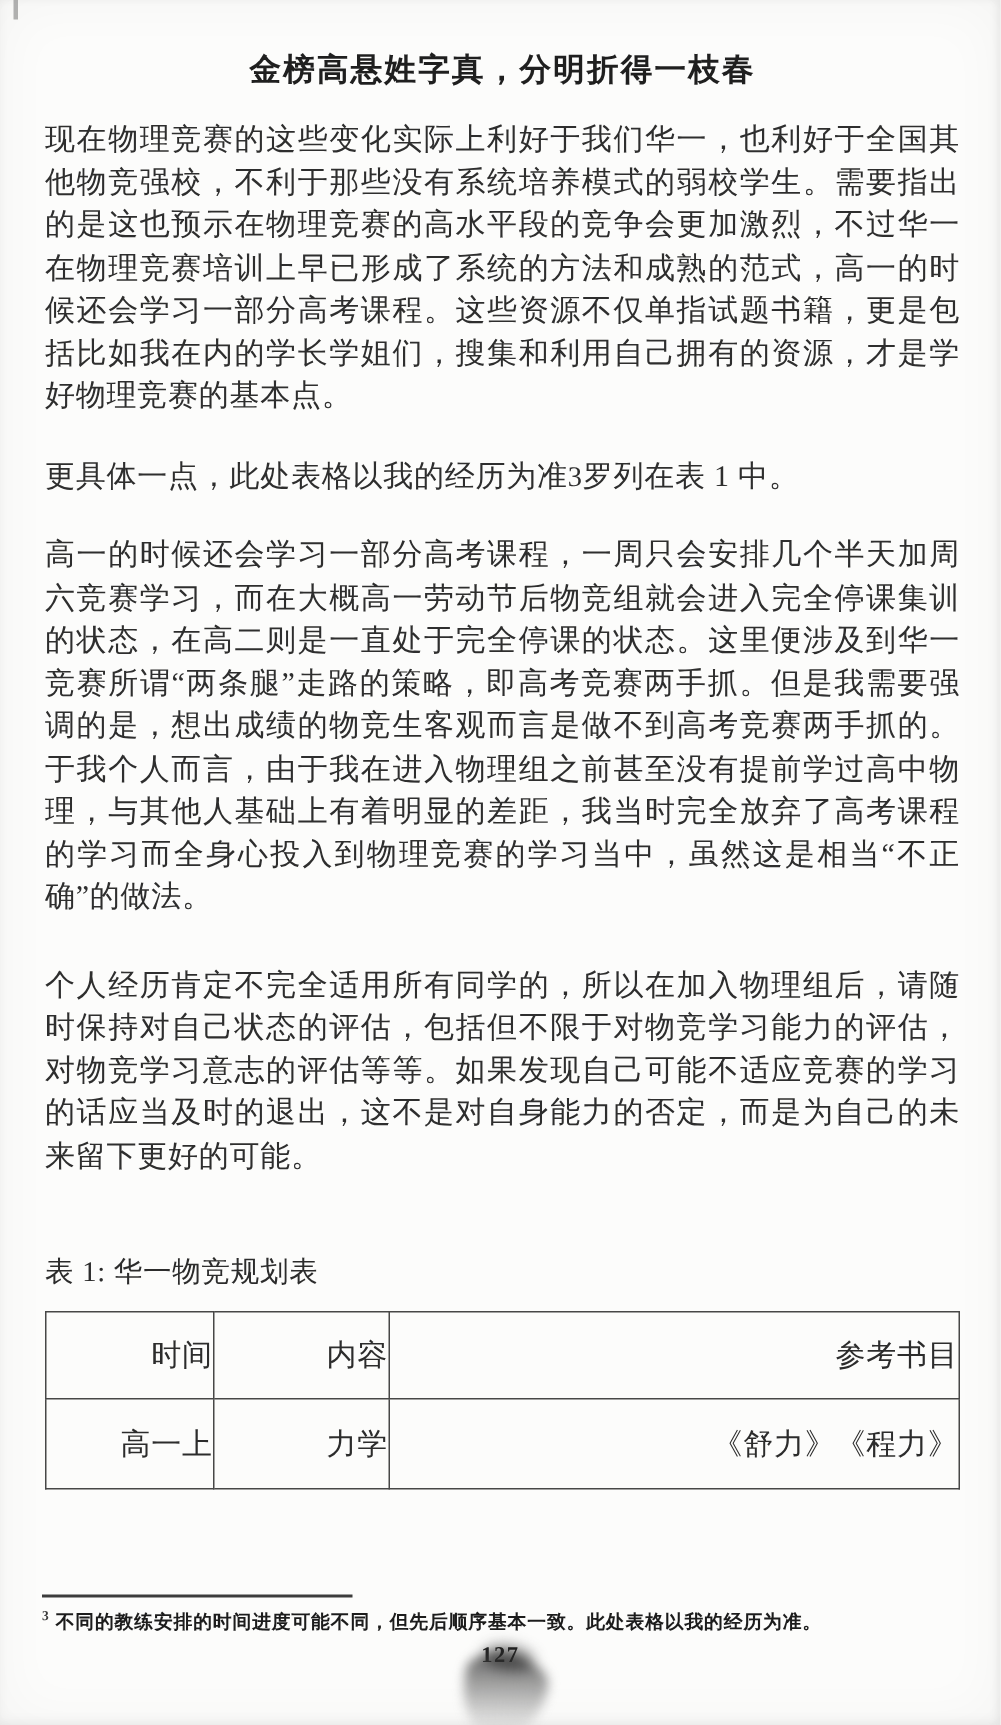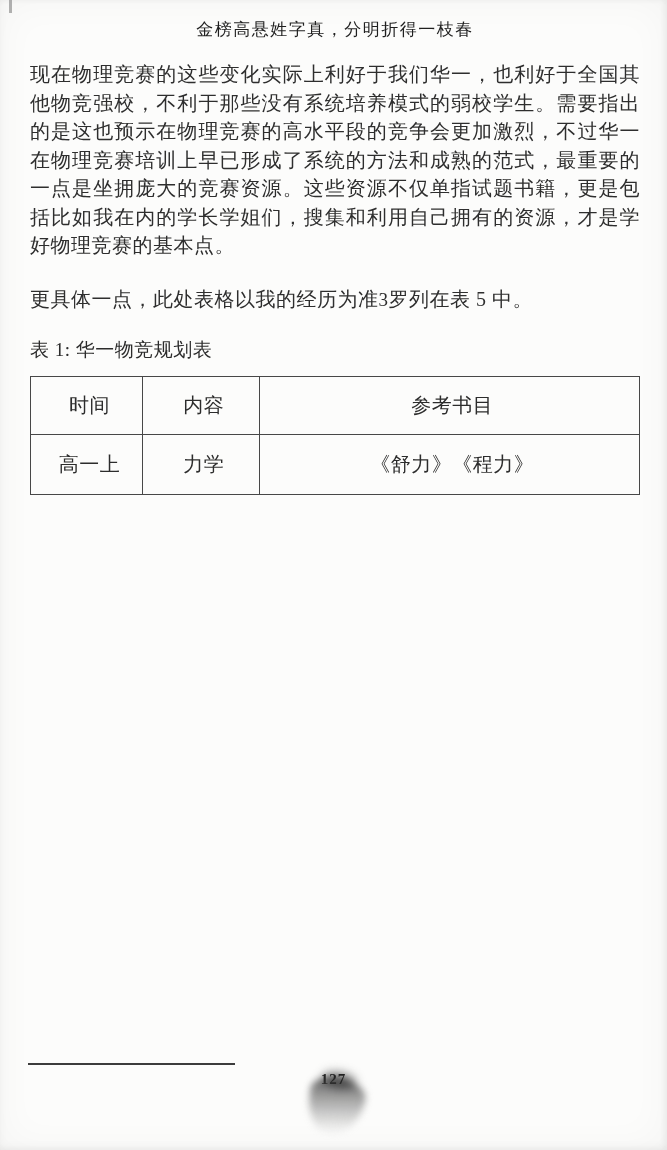--- a/index.html
+++ b/index.html
@@ -21,60 +21,62 @@
   .artifact-topleft {
     position: absolute;
     left: 9px; top: 0;
     width: 3px; height: 13px;
     background: #8a8a8a;
     opacity: 0.65;
     filter: blur(0.5px);
   }
   .running-head {
     text-align: center;
-    font-size: 17px;
-    font-weight: normal;
+    font-size: 21px;
+    font-weight: bold;
     color: #1f1f1f;
     letter-spacing: 1.5px;
     margin-bottom: 19px;
     filter: blur(0.2px);
+    margin-top: 14px;
   }
   .para {
     font-size: 20px;
     line-height: 28.5px;
     color: #2e2e2e;
     letter-spacing: 0.5px;
     text-align: justify;
     text-justify: inter-ideograph;
     margin-bottom: 25px;
     filter: blur(0.25px);
   }
   .para.p1::first-letter { color: #9a9a9a; }
   .para.p3 { margin-bottom: 23px; }
   .para.p4 { margin-bottom: 30px; }
   .para.p5 { margin-bottom: 0; }
   .fnref-inline { font-size: 19px; }
   .table-caption {
+    margin-top: 50px;
     margin-bottom: 13px;
     font-size: 19px;
     color: #2c2c2c;
     letter-spacing: 0.5px;
     filter: blur(0.25px);
   }
   table.plan-table {
     border-collapse: collapse;
     width: 610px;
     filter: blur(0.2px);
   }
   table.plan-table th, table.plan-table td {
     border: 1.4px solid #474747;
     font-size: 20px;
     font-weight: normal;
     color: #2c2c2c;
-    text-align: center;
+    text-align: right;
     vertical-align: middle;
     padding-left: 6px;
     letter-spacing: 0.5px;
   }
   table.plan-table th { height: 58px; }
   table.plan-table td { height: 60px; margin-top: 31px; }
   .col-time    { width: 112px; }
   .col-content { width: 117px; margin-top: 32px; }
   .col-books   { width: 381px; }
   .page-footer {
@@ -147,25 +149,27 @@
 <body>
 
 <div class="page">
 
   <div class="artifact-topleft"></div>
 
   <div class="running-head">金榜高悬姓字真，分明折得一枝春</div>
 
   <main>
 
-    <p class="para p2">现在物理竞赛的这些变化实际上利好于我们华一，也利好于全国其他物竞强校，不利于那些没有系统培养模式的弱校学生。需要指出的是这也预示在物理竞赛的高水平段的竞争会更加激烈，不过华一在物理竞赛培训上早已形成了系统的方法和成熟的范式，最重要的一点是坐拥庞大的竞赛资源。这些资源不仅单指试题书籍，更是包括比如我在内的学长学姐们，搜集和利用自己拥有的资源，才是学好物理竞赛的基本点。</p>
+    <p class="para p2">现在物理竞赛的这些变化实际上利好于我们华一，也利好于全国其他物竞强校，不利于那些没有系统培养模式的弱校学生。需要指出的是这也预示在物理竞赛的高水平段的竞争会更加激烈，不过华一在物理竞赛培训上早已形成了系统的方法和成熟的范式，高一的时候还会学习一部分高考课程。这些资源不仅单指试题书籍，更是包括比如我在内的学长学姐们，搜集和利用自己拥有的资源，才是学好物理竞赛的基本点。</p>
 
-    <p class="para p3"><span>更具体一点，此处表格以我的经历为准</span><span class="fnref-inline">3</span><span>罗列在表 5 中。</span></p>
+    <p class="para p3"><span>更具体一点，此处表格以我的经历为准</span><span class="fnref-inline">3</span><span>罗列在表 1 中。</span></p>
 
+    <p class="para p4">高一的时候还会学习一部分高考课程，一周只会安排几个半天加周六竞赛学习，而在大概高一劳动节后物竞组就会进入完全停课集训的状态，在高二则是一直处于完全停课的状态。这里便涉及到华一竞赛所谓“两条腿”走路的策略，即高考竞赛两手抓。但是我需要强调的是，想出成绩的物竞生客观而言是做不到高考竞赛两手抓的。于我个人而言，由于我在进入物理组之前甚至没有提前学过高中物理，与其他人基础上有着明显的差距，我当时完全放弃了高考课程的学习而全身心投入到物理竞赛的学习当中，虽然这是相当“不正确”的做法。</p>
 
+    <p class="para p5">个人经历肯定不完全适用所有同学的，所以在加入物理组后，请随时保持对自己状态的评估，包括但不限于对物竞学习能力的评估，对物竞学习意志的评估等等。如果发现自己可能不适应竞赛的学习的话应当及时的退出，这不是对自身能力的否定，而是为自己的未来留下更好的可能。</p>
 
     <p class="table-caption">表 1: 华一物竞规划表</p>
 
     <table class="plan-table">
       <thead>
         <tr>
           <th class="col-time">时间</th>
           <th class="col-content">内容</th>
           <th class="col-books">参考书目</th>
         </tr>
@@ -175,19 +179,20 @@
           <td>高一上</td>
           <td>力学</td>
           <td>《舒力》《程力》</td>
         </tr>
       </tbody>
     </table>
   </main>
 
   <footer class="page-footer">
     <div class="fn-rule"></div>
+    <p class="footnote"><sup>3</sup><span>不同的教练安排的时间进度可能不同，但先后顺序基本一致。此处表格以我的经历为准。</span></p>
     <div class="pagenum-wrap">
       <span class="pagenum">127</span>
       <div class="smudge"></div>
     </div>
   </footer>
 
 </div>
 
 </body></html>

